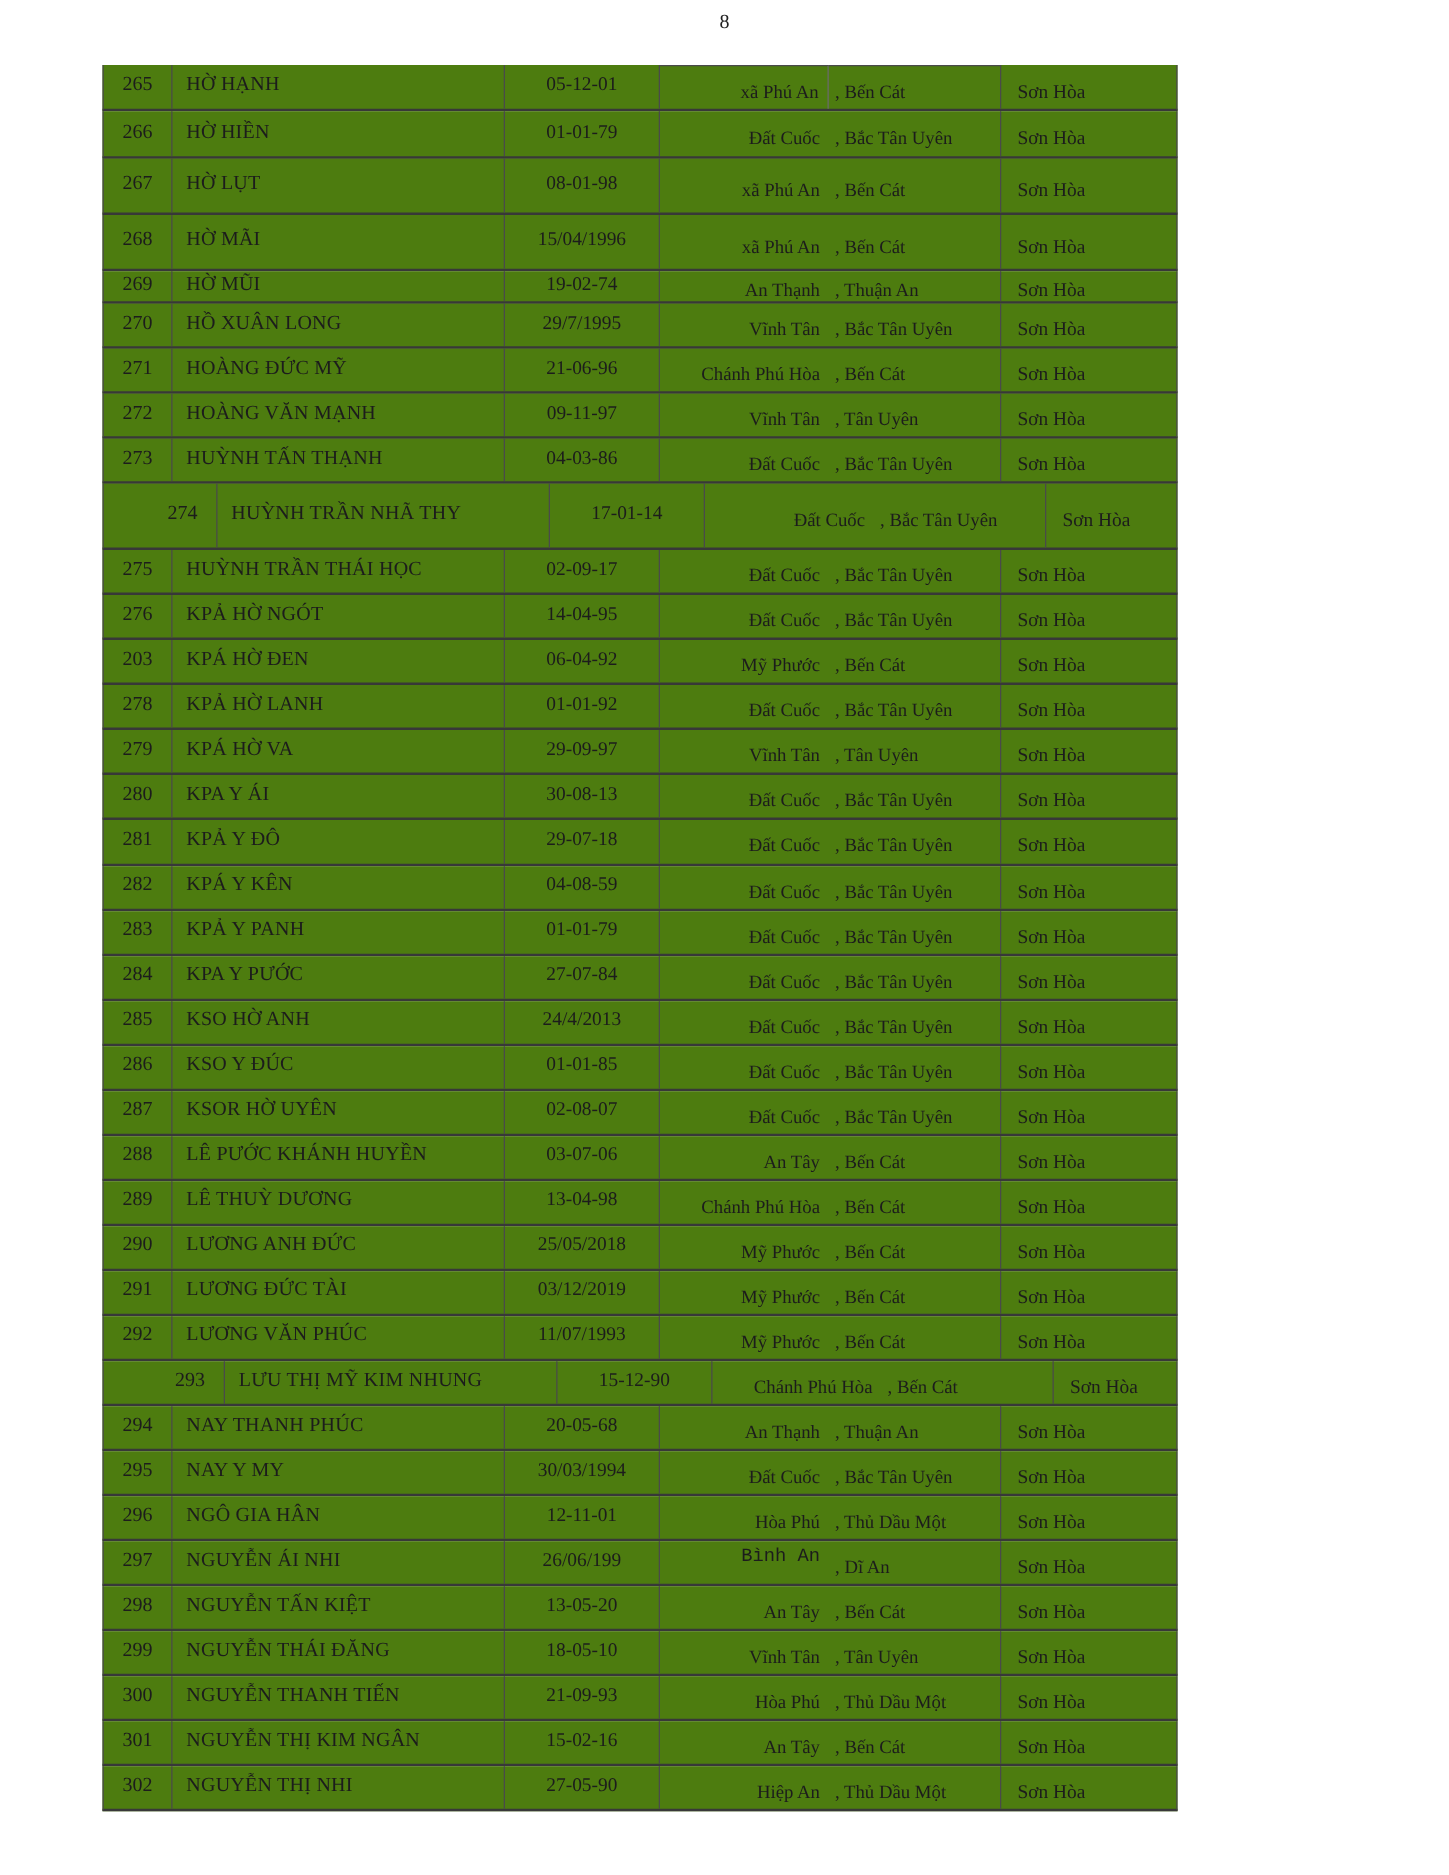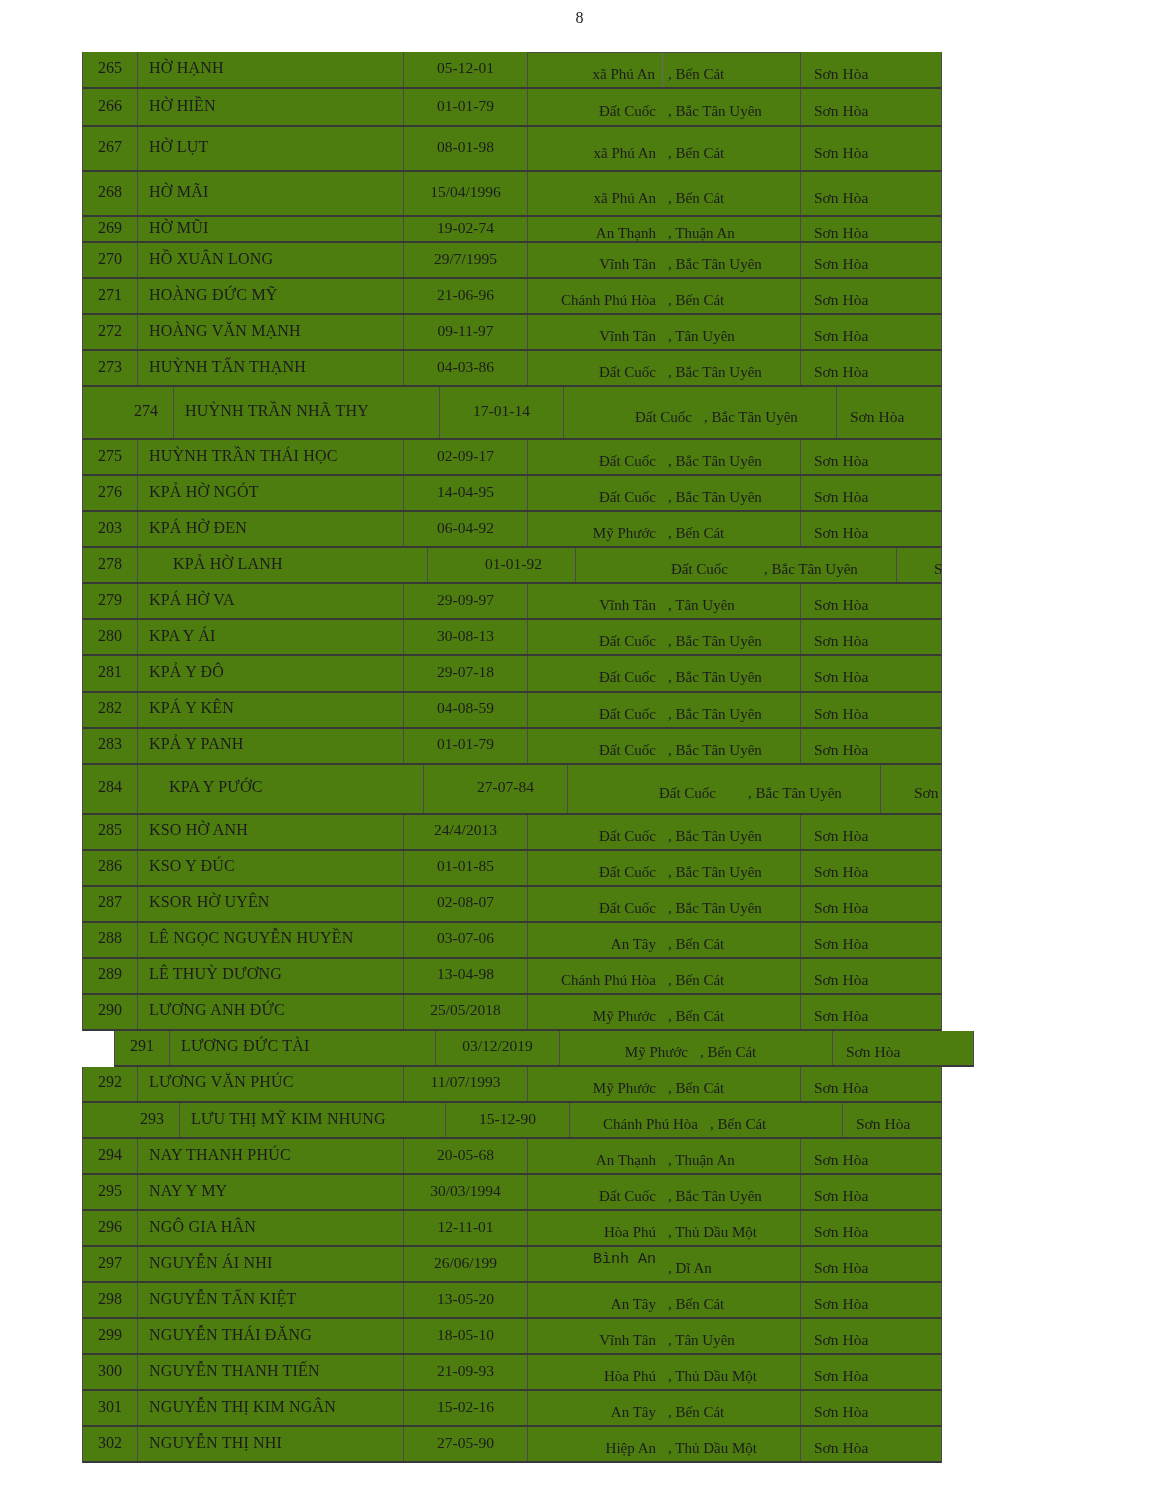--- a/index.html
+++ b/index.html
@@ -348,21 +348,21 @@
     <div class="c c-ward">
         <span>Mỹ Phước</span>
       </div>
     <div class="c c-district">
         <span>, Bến Cát</span>
       </div>
     <div class="c c-unit">
         <span>Sơn Hòa</span>
       </div>
   </div>
-    <div class="row" style="height: 36.06px; gap: 24px;">
+    <div class="row" style="height: 36.06px;">
     <div class="c c-num">
         <span>278</span>
       </div>
     <div class="c c-name">
         <span>KPẢ HỜ LANH</span>
       </div>
     <div class="c c-dob">
         <span>01-01-92</span>
       </div>
     <div class="c c-ward">
@@ -468,21 +468,21 @@
     <div class="c c-ward">
         <span>Đất Cuốc</span>
       </div>
     <div class="c c-district">
         <span>, Bắc Tân Uyên</span>
       </div>
     <div class="c c-unit">
         <span>Sơn Hòa</span>
       </div>
   </div>
-    <div class="row" style="height: 50px; gap: 20px;">
+    <div class="row" style="height: 36px;">
     <div class="c c-num">
         <span>284</span>
       </div>
     <div class="c c-name">
         <span>KPA Y PƯỚC</span>
       </div>
     <div class="c c-dob">
         <span>27-07-84</span>
       </div>
     <div class="c c-ward">
@@ -553,21 +553,21 @@
       </div>
     <div class="c c-unit">
         <span>Sơn Hòa</span>
       </div>
   </div>
     <div class="row" style="height: 36.06px;">
     <div class="c c-num">
         <span>288</span>
       </div>
     <div class="c c-name">
-        <span>LÊ NGỌC NGUYỄN HUYỀN</span>
+        <span>LÊ PƯỚC KHÁNH HUYỀN</span>
       </div>
     <div class="c c-dob">
         <span>03-07-06</span>
       </div>
     <div class="c c-ward">
         <span>An Tây</span>
       </div>
     <div class="c c-district">
         <span>, Bến Cát</span>
       </div>
@@ -608,21 +608,21 @@
     <div class="c c-ward">
         <span>Mỹ Phước</span>
       </div>
     <div class="c c-district">
         <span>, Bến Cát</span>
       </div>
     <div class="c c-unit">
         <span>Sơn Hòa</span>
       </div>
   </div>
-    <div class="row" style="height: 36.06px; margin-left: 32px;">
+    <div class="row" style="height: 36.06px;">
     <div class="c c-num">
         <span>291</span>
       </div>
     <div class="c c-name">
         <span>LƯƠNG ĐỨC TÀI</span>
       </div>
     <div class="c c-dob">
         <span>03/12/2019</span>
       </div>
     <div class="c c-ward">

